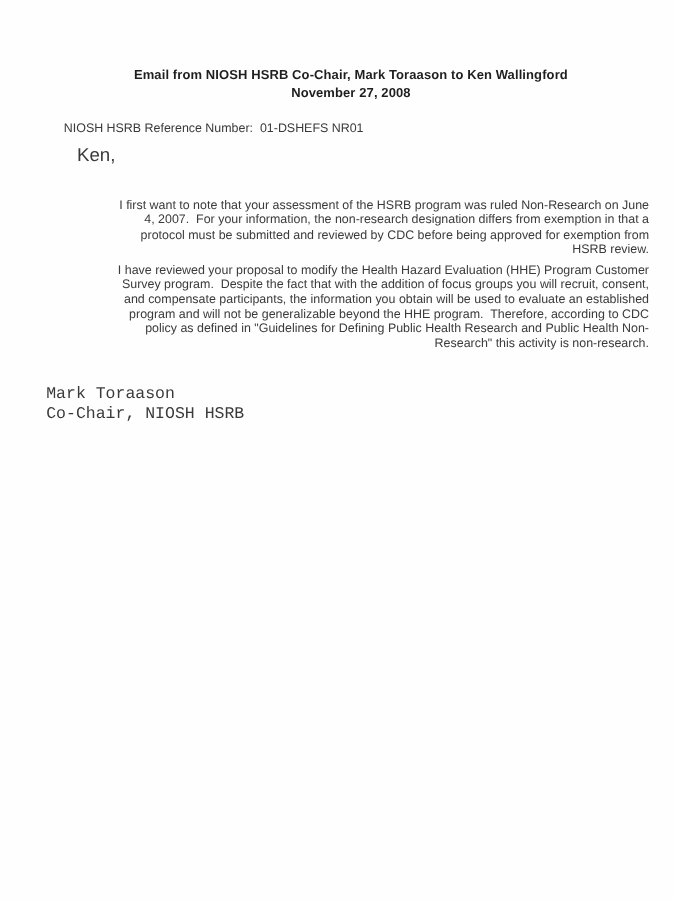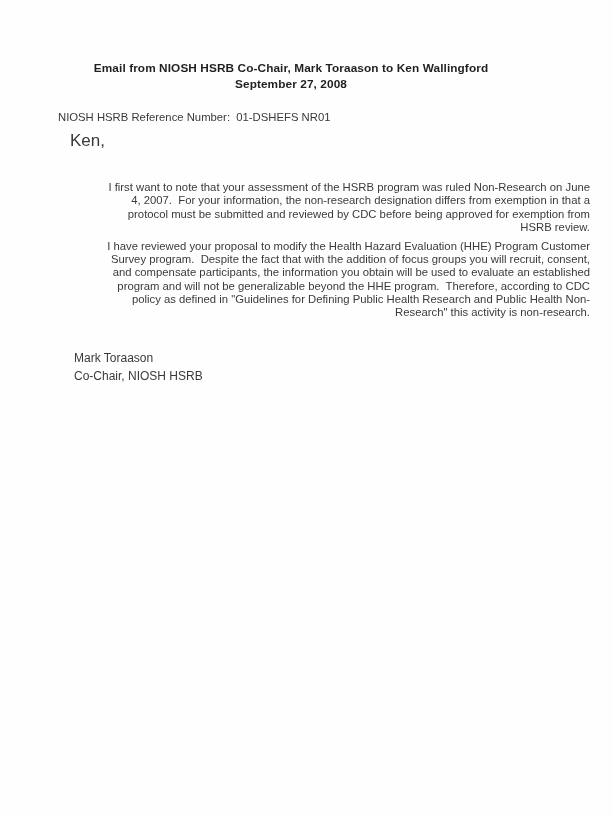--- a/index.html
+++ b/index.html
@@ -31,20 +31,21 @@
     position: absolute;
     top: 60px;
     left: 0;
     width: 582px;
     text-align: center;
     font-weight: bold;
     font-size: 11.8px;
     line-height: 16px;
     color: var(--heading-text, #1f1f1f);
     letter-spacing: 0.1px;
+    padding-left: 28px;
   }
   .reference-line {
     position: absolute;
     top: 111px;
     left: 58px;
     width: 530px;
     font-size: 11.3px;
     line-height: 13.3px;
     white-space: pre-wrap;
   }
@@ -65,37 +66,38 @@
   }
   .letter-body p {
     margin: 0 0 5.5px 0;
     font-size: 11.3px;
     line-height: 13.3px;
     white-space: pre-wrap;
   }
   .signature-block {
     position: absolute;
     top: 352px;
-    left: 74px;
-    font-size: 12px;
+    left: 42px;
+    font-size: 15px;
     line-height: 13.3px;
+    font-family: Liberation Mono, monospace;
   }
   .signature-name {
     margin-bottom: 4.7px;
   }
 </style>
 </head>
 <body>
 
 <div class="page" style="--page-bg: #fefefe; --body-text: #3a3a3a; --heading-text: #1f1f1f; --header-text: #2f2f2f;">
 
 
   <div class="title-block">
     <div>Email from NIOSH HSRB Co-Chair, Mark Toraason to Ken Wallingford</div>
-    <div>September 27, 2008</div>
+    <div>November 27, 2008</div>
   </div>
 
   <div class="reference-line">NIOSH HSRB Reference Number:  01-DSHEFS NR01</div>
 
   <div class="salutation">Ken,</div>
 
   <div class="letter-body">
     <p>I first want to note that your assessment of the HSRB program was ruled Non-Research on June
 4, 2007.  For your information, the non-research designation differs from exemption in that a
 protocol must be submitted and reviewed by CDC before being approved for exemption from

